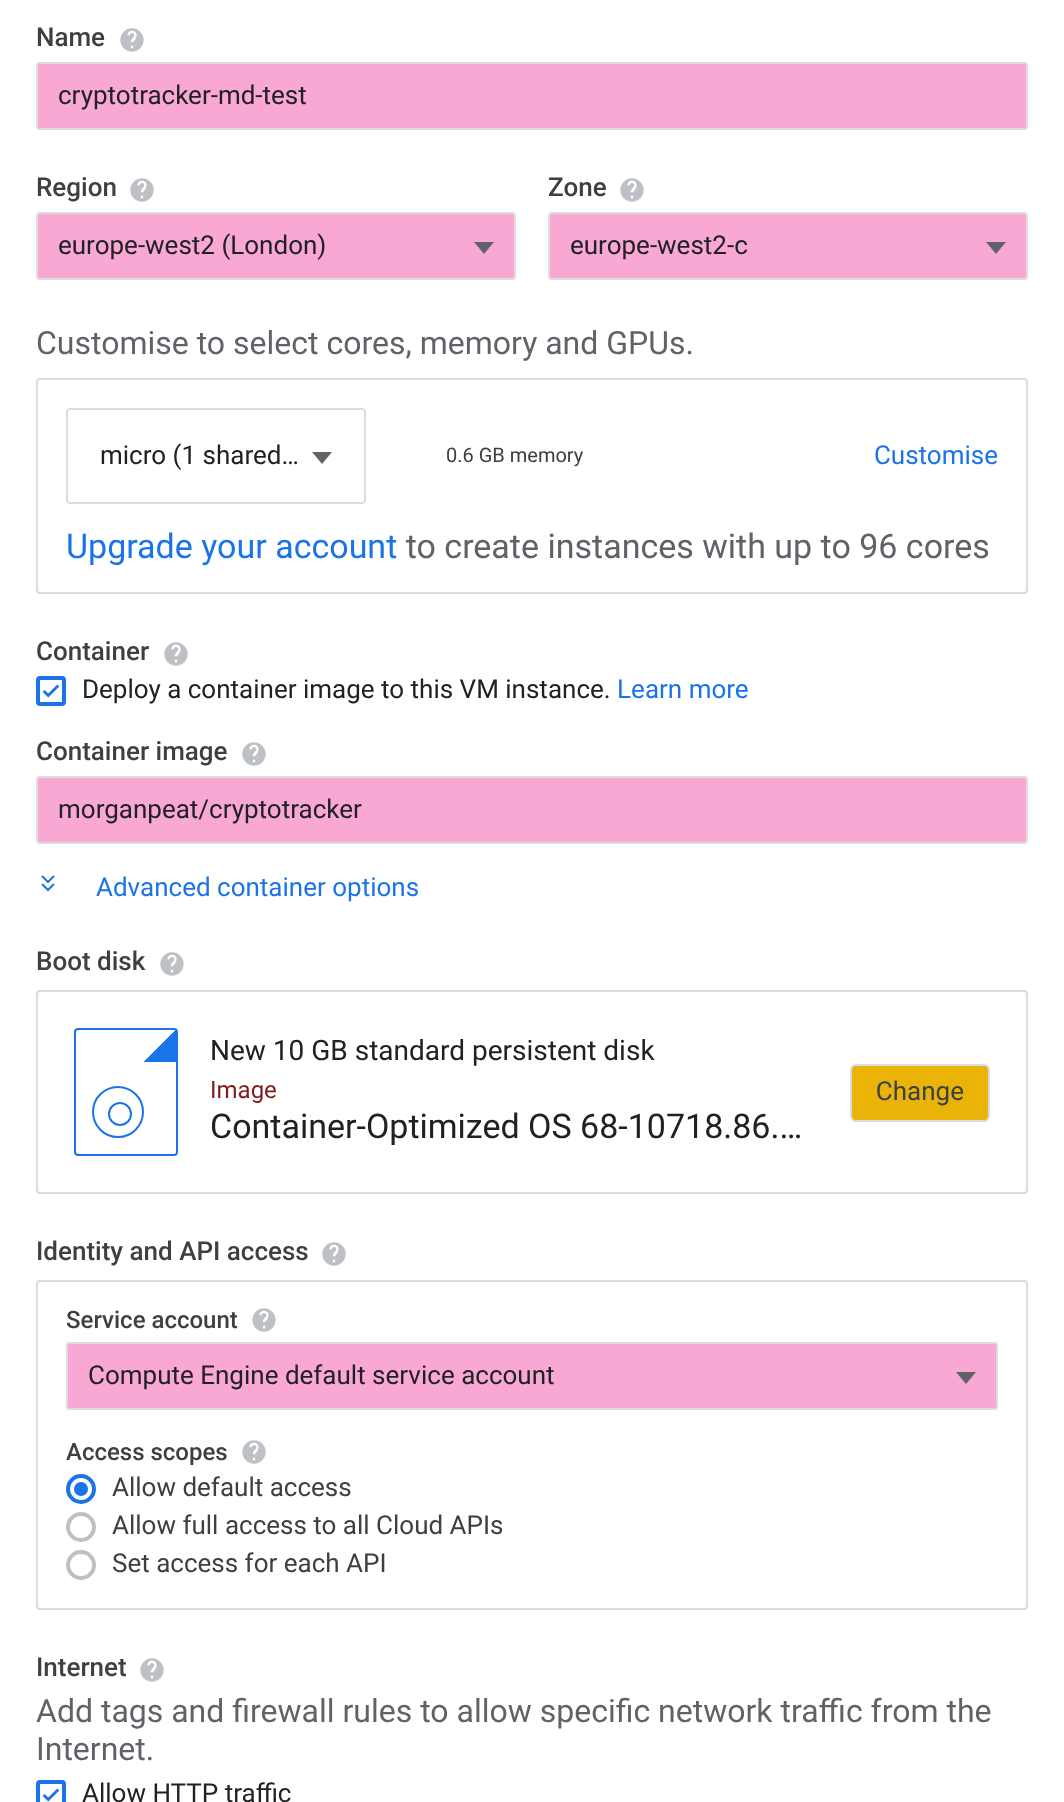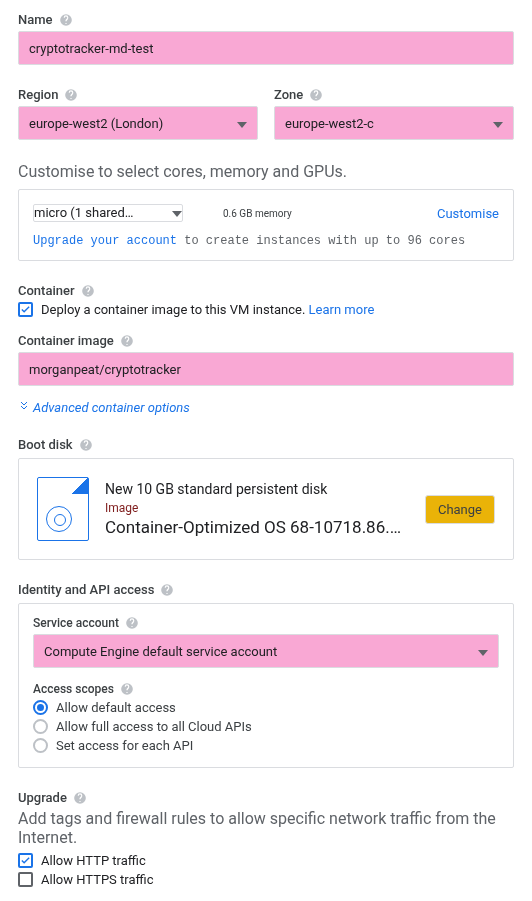--- a/index.html
+++ b/index.html
@@ -72,50 +72,49 @@
   }
   .machine-top {
     display: flex;
     align-items: center;
     justify-content: space-between;
     gap: 12px;
     margin-bottom: 12px;
   }
   .machine-select {
     width: 150px;
-    height: 18px;
-    border: 1px solid #dadce0;
-    border-radius: 2px;
-    padding: 0 0;
-    font-size: 13px;
-    display: flex;
-    align-items: flex-start;
+    height: 48px;
+    border: 1px solid #dadce0;
+    border-radius: 2px;
+    padding: 0 16px;
+    font-size: 13px;
+    display: flex;
+    align-items: center;
     justify-content: space-between;
     white-space: nowrap;
     overflow: hidden;
   }
   .machine-select span:first-child {
     overflow: hidden;
     text-overflow: ellipsis;
   }
   .machine-mem {
     color: #3c4043;
     font-size: 10px;
     flex: 1;
     text-align: left;
     padding-left: 28px;
   }
   .link {
     color: #1a73e8;
     cursor: pointer;
   }
   .machine-hint {
-    font-size: 12px;
+    font-size: 17px;
     color: #5f6368;
-    font-family: Liberation Mono, monospace;
   }
   .checkbox-row {
     display: flex;
     align-items: center;
     gap: 8px;
     margin-top: 4px;
   }
   .checkbox {
     width: 15px;
     height: 15px;
@@ -128,26 +127,25 @@
   }
   .checkbox.checked {
     border-color: #1a73e8;
     background: #fff;
   }
   .checkbox.checked svg { display: block; }
   .checkbox svg { display: none; }
   .adv-toggle {
     display: inline-flex;
     align-items: center;
-    gap: 3px;
+    gap: 18px;
     color: #1a73e8;
     font-size: 13px;
     cursor: pointer;
     margin-top: 14px;
-    font-style: italic;
   }
   .boot-card {
     border: 1px solid #dadce0;
     border-radius: 2px;
     padding: 18px;
     margin-top: 6px;
     display: flex;
     align-items: center;
     gap: 16px;
   }
@@ -435,21 +433,21 @@
         <div class="radio-row">
           <span class="radio"></span>
           <span>Set access for each API</span>
         </div>
       </div>
     </div>
   </div>
 
   <div class="section" style="margin-bottom:0">
     <div class="label-row">
-      <span class="label">Upgrade</span>
+      <span class="label">Internet</span>
       <span class="help-icon">
         <svg width="14" height="14" viewBox="0 0 24 24" fill="currentColor">
             <path d="M12 2a10 10 0 100 20 10 10 0 000-20zm1 17h-2v-2h2v2zm2.07-7.75l-.9.92A3.4 3.4 0 0013 14h-2v-.5a4 4 0 011.17-2.83l1.24-1.26A2 2 0 0012 6a2 2 0 00-2 2H8a4 4 0 018 0c0 .88-.36 1.68-.93 2.25z"></path>
           </svg>
       </span>
     </div>
     <div class="sub-desc">Add tags and firewall rules to allow specific network traffic from the Internet.</div>
     <div class="checkbox-row" style="margin-top:6px">
       <span class="checkbox checked">
         <svg width="11" height="11" viewBox="0 0 24 24" fill="none" stroke="#1a73e8" stroke-width="3">

